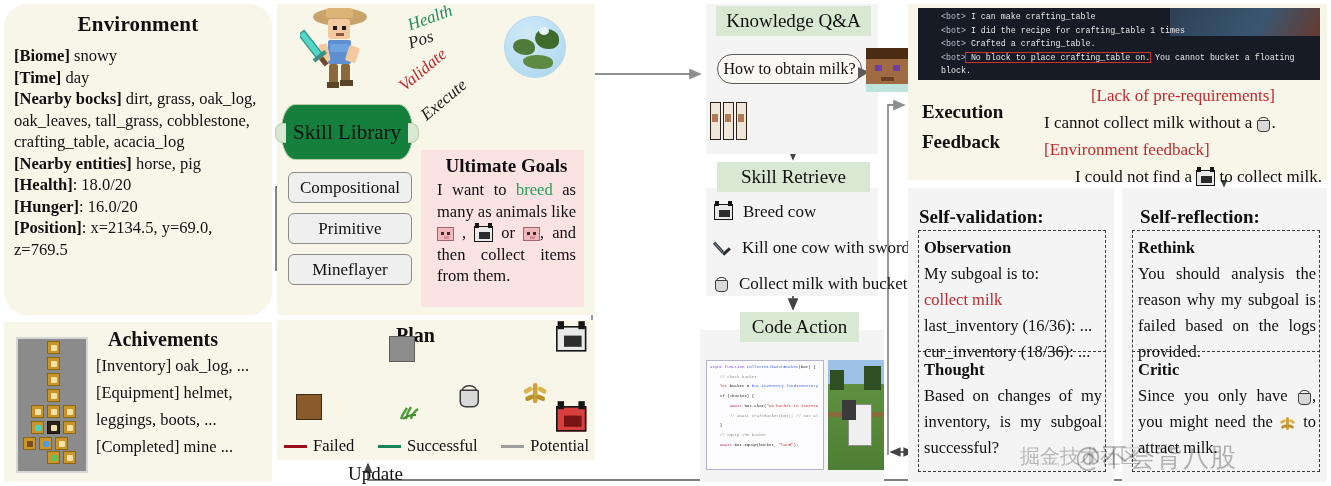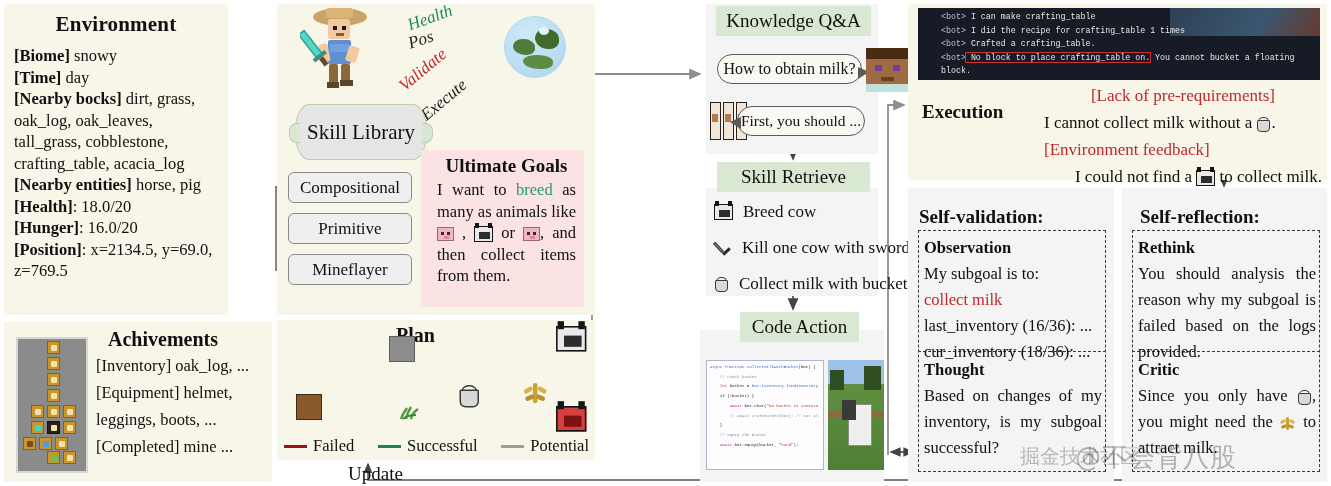--- a/index.html
+++ b/index.html
@@ -12,21 +12,21 @@
     position:relative;
     overflow:hidden;
   }
   .stage { position:absolute; left:0; top:0; width:1331px; height:486px; }
 
   
   .panel { position:absolute; background:#f7f6e9; }
   .panel-grey { position:absolute; background:#f4f4f4; }
 
   
-  #env-panel { left:4px; top:4px; width:224px; height:311px; padding:6px 10px 0 10px; }
+  #env-panel { left:4px; top:4px; width:268px; height:311px; padding:6px 10px 0 10px;border-radius:23px; }
   .sec-title { text-align:center; font-weight:bold; font-size:21px; letter-spacing:.2px; }
   #env-panel .sec-title { margin:2px 0 8px 0; }
   .env-line { font-size:16.5px; line-height:21.5px; }
   .env-line b { font-weight:bold; }
 
   #ach-panel { left:4px; top:322px; width:268px; height:160px; }
   #ach-title { position:absolute; left:108px; top:328px; font-weight:bold; font-size:20px; }
   #inv-box {
     position:absolute; left:16px; top:337px; width:72px; height:136px;
     background:#8b8b8b; border:2px solid #d6d6d6;
@@ -68,22 +68,22 @@
   #globe .l3 { left:18px; top:38px; width:30px; height:14px; background:#5d8b44; }
   #globe .snow { position:absolute; left:34px; top:10px; width:10px; height:8px; background:#e8f1f5; border-radius:50%; }
 
   .arrow-label { position:absolute; font-size:17px; font-style:italic; }
   #lbl-health { left:407px; top:8px; color:#1f8a55; transform:rotate(-20deg); }
   #lbl-pos    { left:408px; top:30px; color:#1a1a1a; transform:rotate(-18deg); }
   #lbl-validate { left:395px; top:60px; color:#c0282d; transform:rotate(-40deg); }
   #lbl-execute  { left:417px; top:90px; color:#1a1a1a; transform:rotate(-40deg); }
 
   #skill-lib {
-    position:absolute; left:295px; top:104px; width:132px; height:56px;
-    background:#e5e5e5; border:1px solid #b9cfae;
+    position:absolute; left:281px; top:104px; width:132px; height:56px;
+    background:#15803d; border:1px solid #b9cfae;
     display:flex; align-items:center; justify-content:center;
     font-size:21px;
     border-radius:14px/26px;
   }
   #skill-lib::before, #skill-lib::after {
     content:""; position:absolute; width:10px; height:18px; background:#d9e8d2;
     border:1px solid #b9cfae; top:18px;
   }
   #skill-lib::before { left:-7px; border-right:none; border-radius:8px 0 0 8px; }
   #skill-lib::after  { right:-7px; border-left:none;  border-radius:0 8px 8px 0; }
@@ -543,24 +543,20 @@
     <div class="book b1">
         <div class="face"></div>
       </div>
     <div class="book b2">
         <div class="face"></div>
       </div>
     <div class="book b3">
         <div class="face"></div>
       </div>
   </div>
-  <div id="bubble-a">
-    <span class="tail"></span>
-    <span>First, you should ...</span>
-  </div>
 
   <div class="band" id="band-sr">Skill Retrieve</div>
   <div class="skill-item" id="si1">
     <span class="ic ic-cow">
         <i></i>
       </span>
     <span>Breed cow</span>
   </div>
   <div class="skill-item" id="si2">
     <span class="ic ic-sword">
@@ -602,20 +598,21 @@
     <div class="rows">
       <div><span class="tag">&lt;bot&gt;</span><span> I can make crafting_table</span></div>
       <div><span class="tag">&lt;bot&gt;</span><span> I did the recipe for crafting_table 1 times</span></div>
       <div><span class="tag">&lt;bot&gt;</span><span> Crafted a crafting_table.</span></div>
       <div><span class="tag">&lt;bot&gt;</span><span class="hl"> No block to place crafting_table on.</span><span> You cannot bucket a floating block.</span></div>
       <div><span class="tag">&lt;bot&gt;</span><span> Craft without a crafting_table</span></div>
     </div>
   </div>
   <div id="fb-label">
     <div>Execution</div>
+    <div>Feedback</div>
   </div>
   <div id="fb-lines">
     <div style="text-align:center"><span class="red">[Lack of pre-requirements]</span></div>
     <div><span>I cannot collect milk without a </span><span class="ic ic-bucket"><span class="handle"></span><span class="body"></span></span><span>.</span></div>
     <div><span class="red">[Environment feedback]</span></div>
     <div style="text-align:right"><span>I could not find a </span><span class="ic ic-cow"><i></i></span><span> to collect milk.</span></div>
   </div>
 
   <div id="sv-panel"></div>
   <div class="col-head" id="sv-head">Self-validation:</div>

